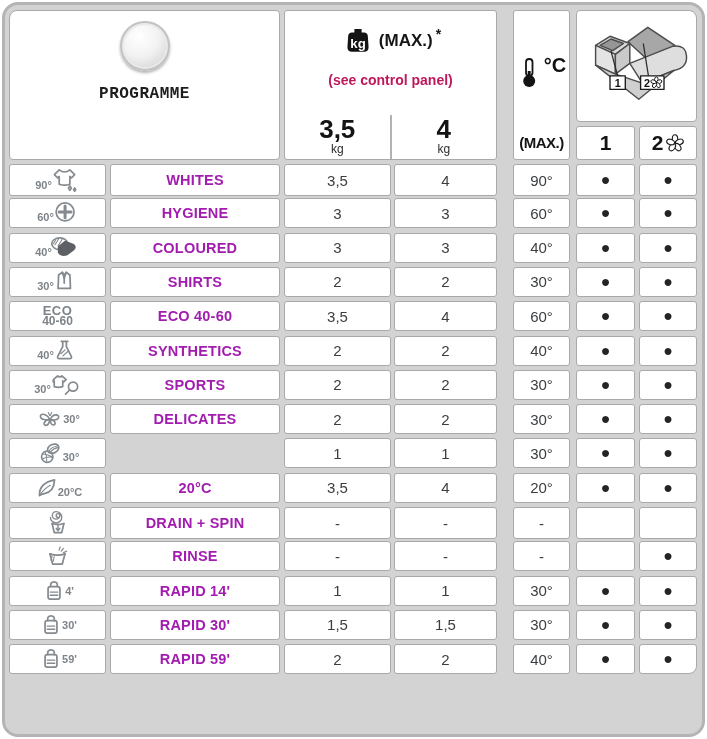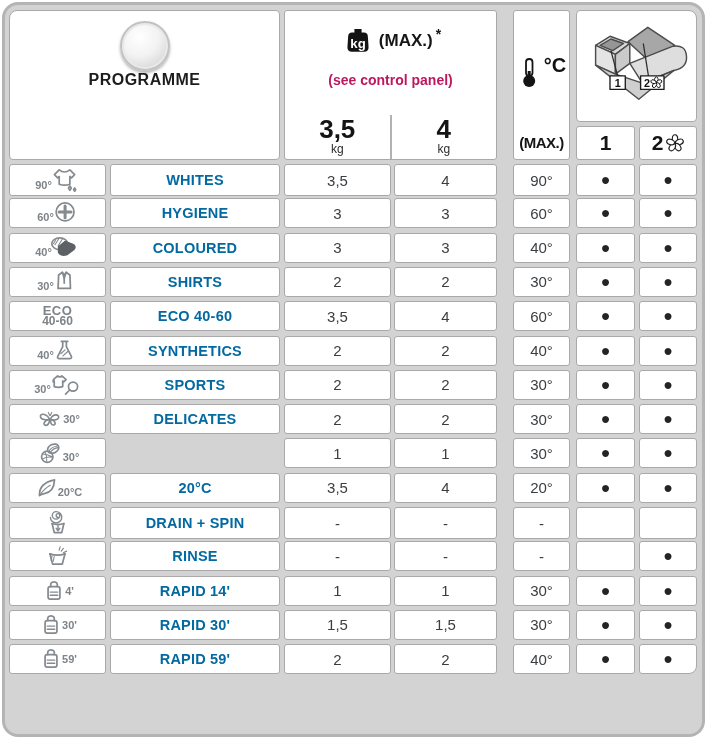--- a/index.html
+++ b/index.html
@@ -18,21 +18,21 @@
     display:flex;align-items:center;justify-content:center;box-sizing:border-box;
   }
   
   .header{grid-template-rows:112px 33.5px;row-gap:4.3px;}
   .h-prog{grid-column:1/4;grid-row:1/3;flex-direction:column;justify-content:flex-start;border-radius:8px 4px 4px 4px;}
   .knob{
     width:46px;height:46px;border-radius:50%;margin-top:10px;
     background:radial-gradient(circle at 38% 30%, #ffffff 0%, #f2f2f2 45%, #dcdcdc 75%, #cfcfcf 100%);
     border:2px solid #c2c2c2;box-shadow:0 2px 3px rgba(0,0,0,.3), inset 0 0 0 2px #e9e9e9;
   }
-  .prog-label{font-size:16px;font-weight:bold;color:#1d1d1d;letter-spacing:.5px;}
+  .prog-label{font-size:16px;font-weight:bold;color:#1d1d1d;margin-top:14px;letter-spacing:.5px;font-family:Liberation Mono, monospace;}
   .h-kg{grid-column:5/8;grid-row:1/3;flex-direction:column;justify-content:space-between;}
   .kg-top{display:flex;align-items:center;justify-content:center;margin-top:12px;}
   .kg-max{font-size:17px;font-weight:bold;color:#161616;margin-left:3px;}
   .kg-star{font-size:14px;font-weight:bold;color:#161616;vertical-align:super;position:relative;top:-7px;margin-left:3px;}
   .kg-note{font-size:14px;font-weight:bold;color:#be185d;margin-top:13px;text-align:center;}
   .kg-caps{display:flex;width:100%;flex:1;align-items:flex-end;margin-top:4px;}
   .cap{flex:1;text-align:center;padding-bottom:3px;}
   .cap-divider{width:2px;background:#b2b2b2;height:44px;align-self:flex-end;}
   .cap-val{font-size:26px;font-weight:bold;color:#141414;line-height:24px;}
   .cap-unit{display:block;font-size:12px;color:#2c2c2c;margin-top:0px;}
@@ -40,21 +40,21 @@
   .temp-mid{flex:1;display:flex;align-items:center;justify-content:center;}
   .temp-unit{font-size:20px;font-weight:bold;color:#121212;margin-left:1px;position:relative;top:-7px;}
   .temp-max{font-size:15px;font-weight:bold;color:#141414;margin-bottom:8px;letter-spacing:-0.5px;}
   .h-drawer{grid-column:11/14;grid-row:1/2;border-radius:4px 8px 4px 4px;}
   .h-c1,.h-c2{font-size:21px;font-weight:bold;color:#141414;}
   .h-c1{grid-column:11/12;grid-row:2;}
   .h-c2{grid-column:13/14;grid-row:2;gap:3px;}
   
   .row{height:30px;margin-top:4.3px;}
   .c-icon{grid-column:1;}
-  .c-name{grid-column:3;font-size:14.5px;font-weight:bold;color:#0369a1;letter-spacing:.2px;text-align:right;}
+  .c-name{grid-column:3;font-size:14.5px;font-weight:bold;color:#a21caf;letter-spacing:.2px;text-align:right;}
   .c-kg1{grid-column:5;}
   .c-kg2{grid-column:7;}
   .c-temp{grid-column:9;}
   .c-d1{grid-column:11;}
   .c-d2{grid-column:13;}
   .num{font-size:15px;color:#3a3e41;}
   .dotcell{font-size:16px;color:#242424;line-height:10px;}
   .picon{gap:0px;}
   .il{font-size:11px;color:#7d8388;font-weight:600;white-space:nowrap;}
   .il-left{align-self:flex-end;margin-bottom:4px;margin-right:-4px;}

